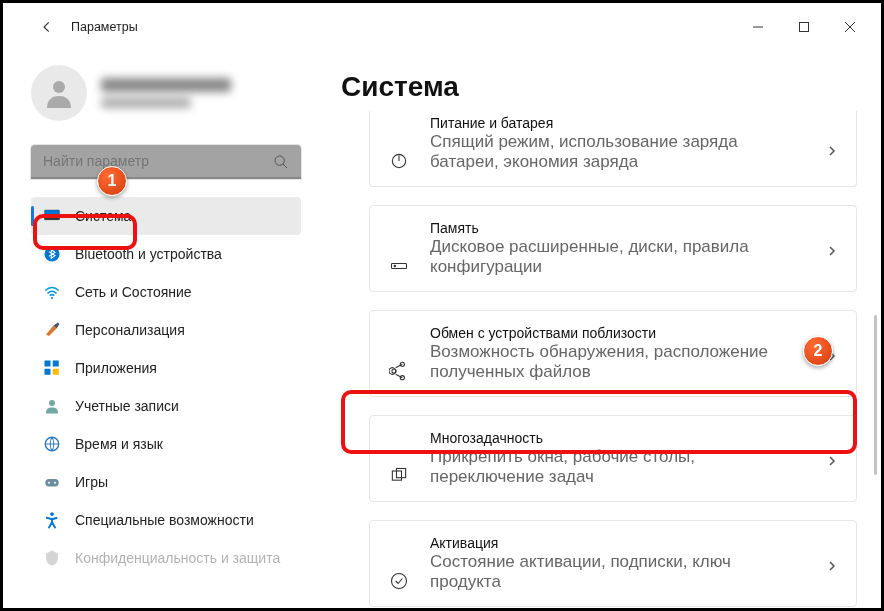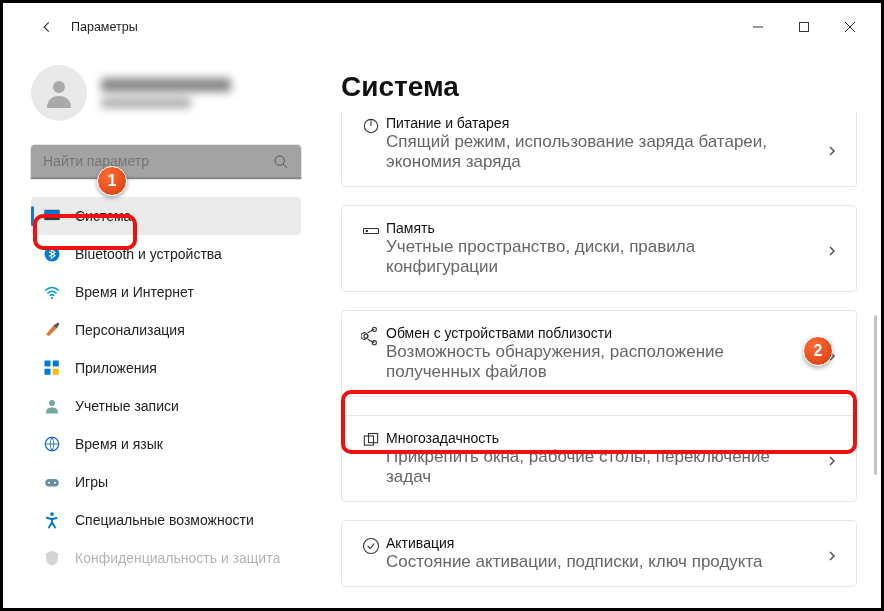--- a/index.html
+++ b/index.html
@@ -28,21 +28,21 @@
   .search-icon { position: absolute; right: 12px; top: 50%; transform: translateY(-50%); width: 16px; height: 16px; stroke: #555; fill: none; stroke-width: 1.5; }
 
   .nav-item { display: flex; align-items: center; gap: 14px; height: 38px; padding: 0 12px; border-radius: 4px; font-size: 14px; color: #222; cursor: default; position: relative; }
   .nav-item.selected { background: #eaeaea; }
   .nav-item.selected::before { content: ''; position: absolute; left: 0; top: 9px; bottom: 9px; width: 3px; background: #1976d2; border-radius: 2px; }
   .nav-icon { width: 18px; height: 18px; display: flex; align-items: center; justify-content: center; }
 
   .main { flex: 1; padding: 0 24px 0 28px; overflow-y: auto; position: relative; }
   .main h1 { font-size: 28px; font-weight: 600; margin: 20px 0 16px 0; color: #111; }
   
-  .card { border: 1px solid #e6e6e6; border-radius: 4px; padding: 14px 50px 14px 18px; display: flex; align-items: flex-start; gap: 4px; margin-bottom: 4px; position: relative; background: #fff; }
+  .card { border: 1px solid #e6e6e6; border-radius: 4px; padding: 14px 50px 14px 18px; display: flex; align-items: flex-end; gap: 20px; margin-bottom: 4px; position: relative; background: #fff; margin-left: 28px; }
   .card-icon { width: 22px; height: 22px; display: flex; align-items: center; justify-content: center; flex-shrink: 0; }
   .card-icon svg { width: 20px; height: 20px; stroke: #333; fill: none; stroke-width: 1.3; }
   .card-text { flex: 1; }
   .card-title { font-size: 14px; color: #111; }
   .card-sub { font-size: 17px; color: #666; margin-top: 1px; }
   .chevron { position: absolute; right: 18px; top: 50%; transform: translateY(-50%); width: 12px; height: 12px; }
   .chevron svg { width: 12px; height: 12px; stroke: #555; fill: none; stroke-width: 1.5; }
   .gap { height: 14px; }
   .first-card { margin-top: -8px; }
 
@@ -121,21 +121,21 @@
         </span>
       <span>Bluetooth и устройства</span>
     </div>
     <div class="nav-item">
       <span class="nav-icon">
           <svg viewBox="0 0 24 24">
             <path d="M3 10 Q12 2 21 10 M6 14 Q12 8 18 14 M9 17 Q12 14 15 17" stroke="#0099dd" fill="none" stroke-width="2"></path>
             <circle cx="12" cy="20" r="1.5" fill="#0099dd"></circle>
           </svg>
         </span>
-      <span>Время и Интернет</span>
+      <span>Сеть и Состояние</span>
     </div>
     <div class="nav-item">
       <span class="nav-icon">
           <svg viewBox="0 0 24 24">
             <path d="M4 18 L14 6 L18 10 L8 20 Z" fill="#d97733"></path>
             <path d="M14 6 L20 2 L22 4 L18 10" fill="#555"></path>
           </svg>
         </span>
       <span>Персонализация</span>
     </div>
@@ -219,21 +219,21 @@
     <div class="gap"></div>
     <div class="card">
       <div class="card-icon">
           <svg viewBox="0 0 24 24">
             <rect x="3" y="9" width="18" height="6" rx="1"></rect>
             <circle cx="7" cy="12" r="0.8" fill="#333"></circle>
           </svg>
         </div>
       <div class="card-text">
         <div class="card-title">Память</div>
-        <div class="card-sub">Учетные пространство, диски, правила конфигурации</div>
+        <div class="card-sub">Дисковое расширенные, диски, правила конфигурации</div>
       </div>
       <div class="chevron"><svg viewBox="0 0 12 12">
             <path d="M4 2 L8 6 L4 10"></path>
           </svg></div>
     </div>
 
     <div class="gap"></div>
     <div class="card">
       <div class="card-icon">
           <svg viewBox="0 0 24 24">

